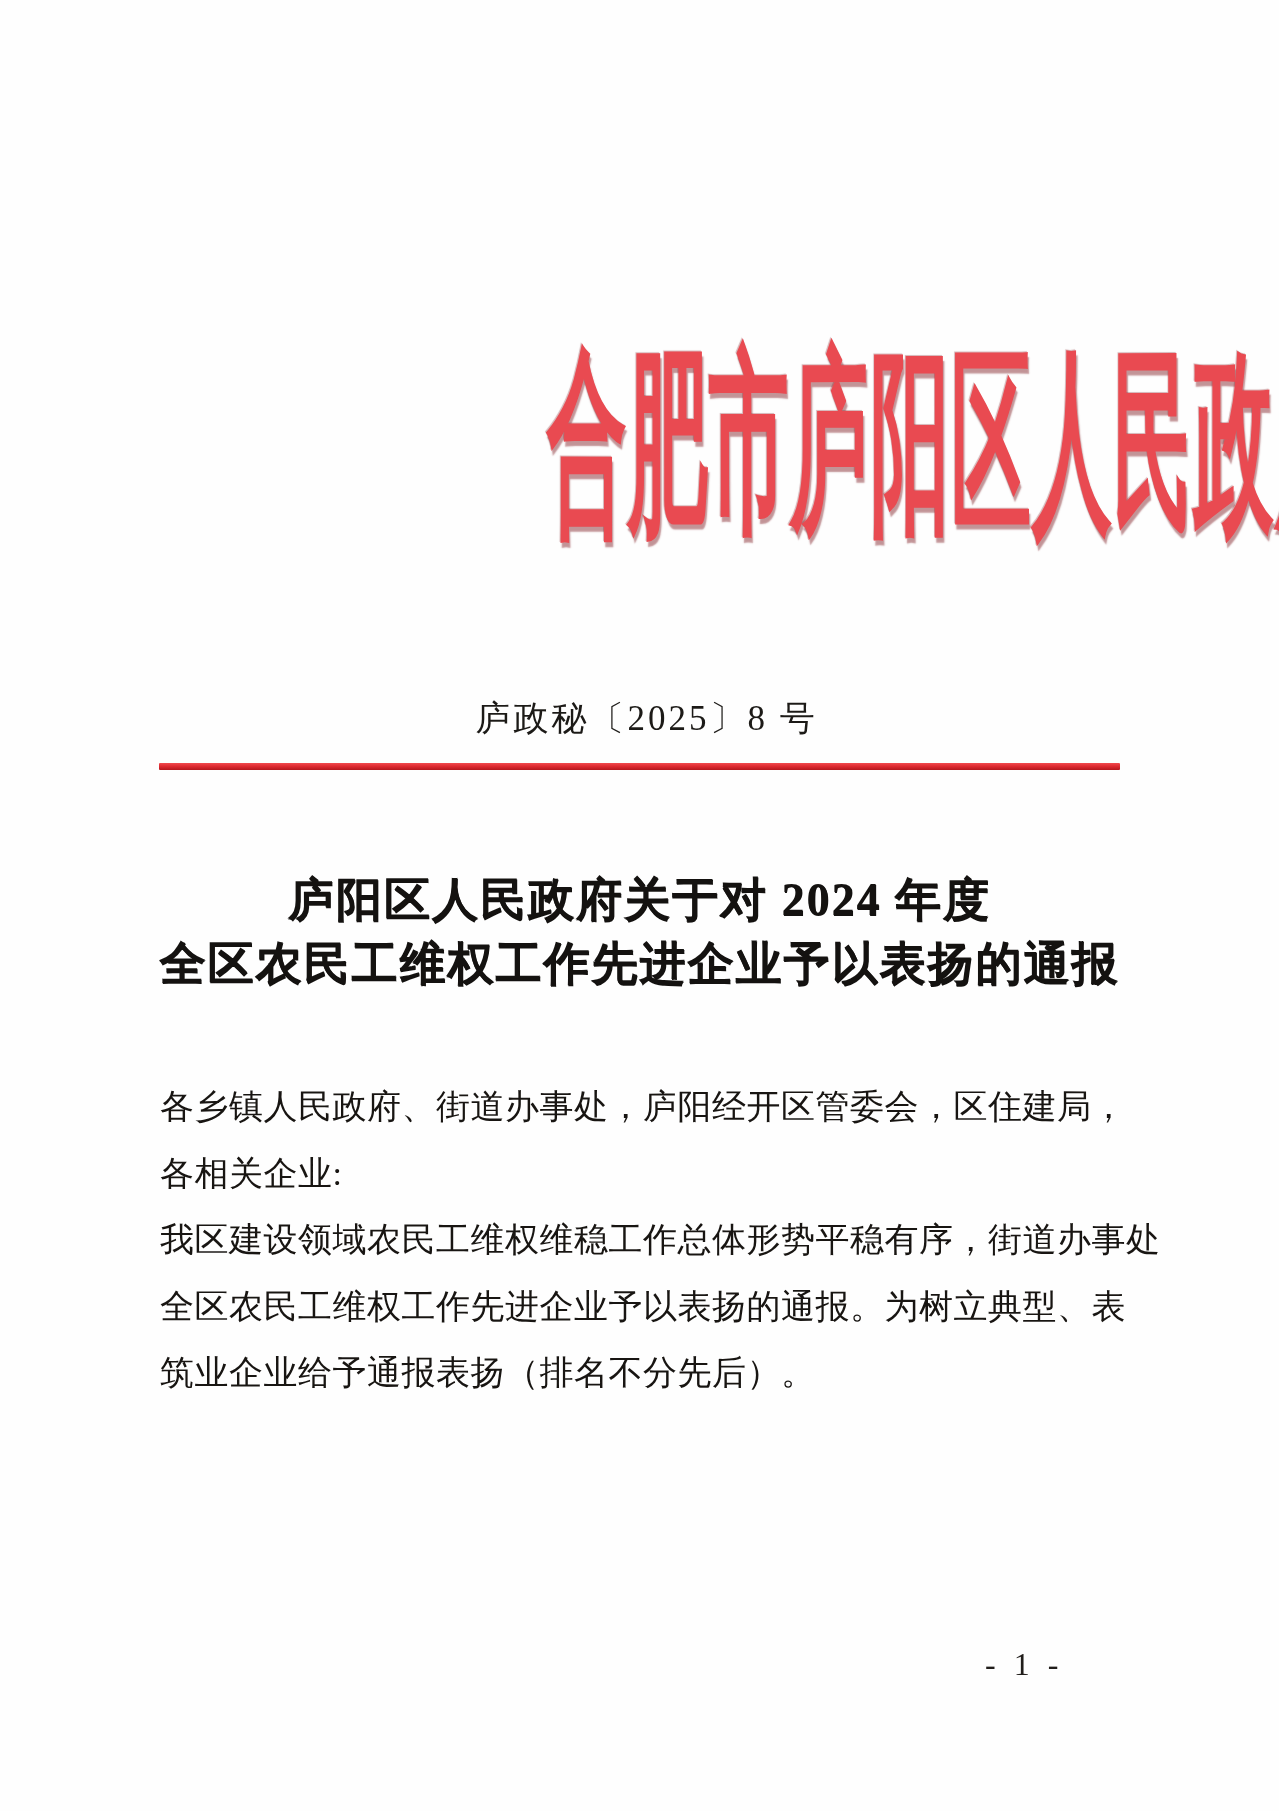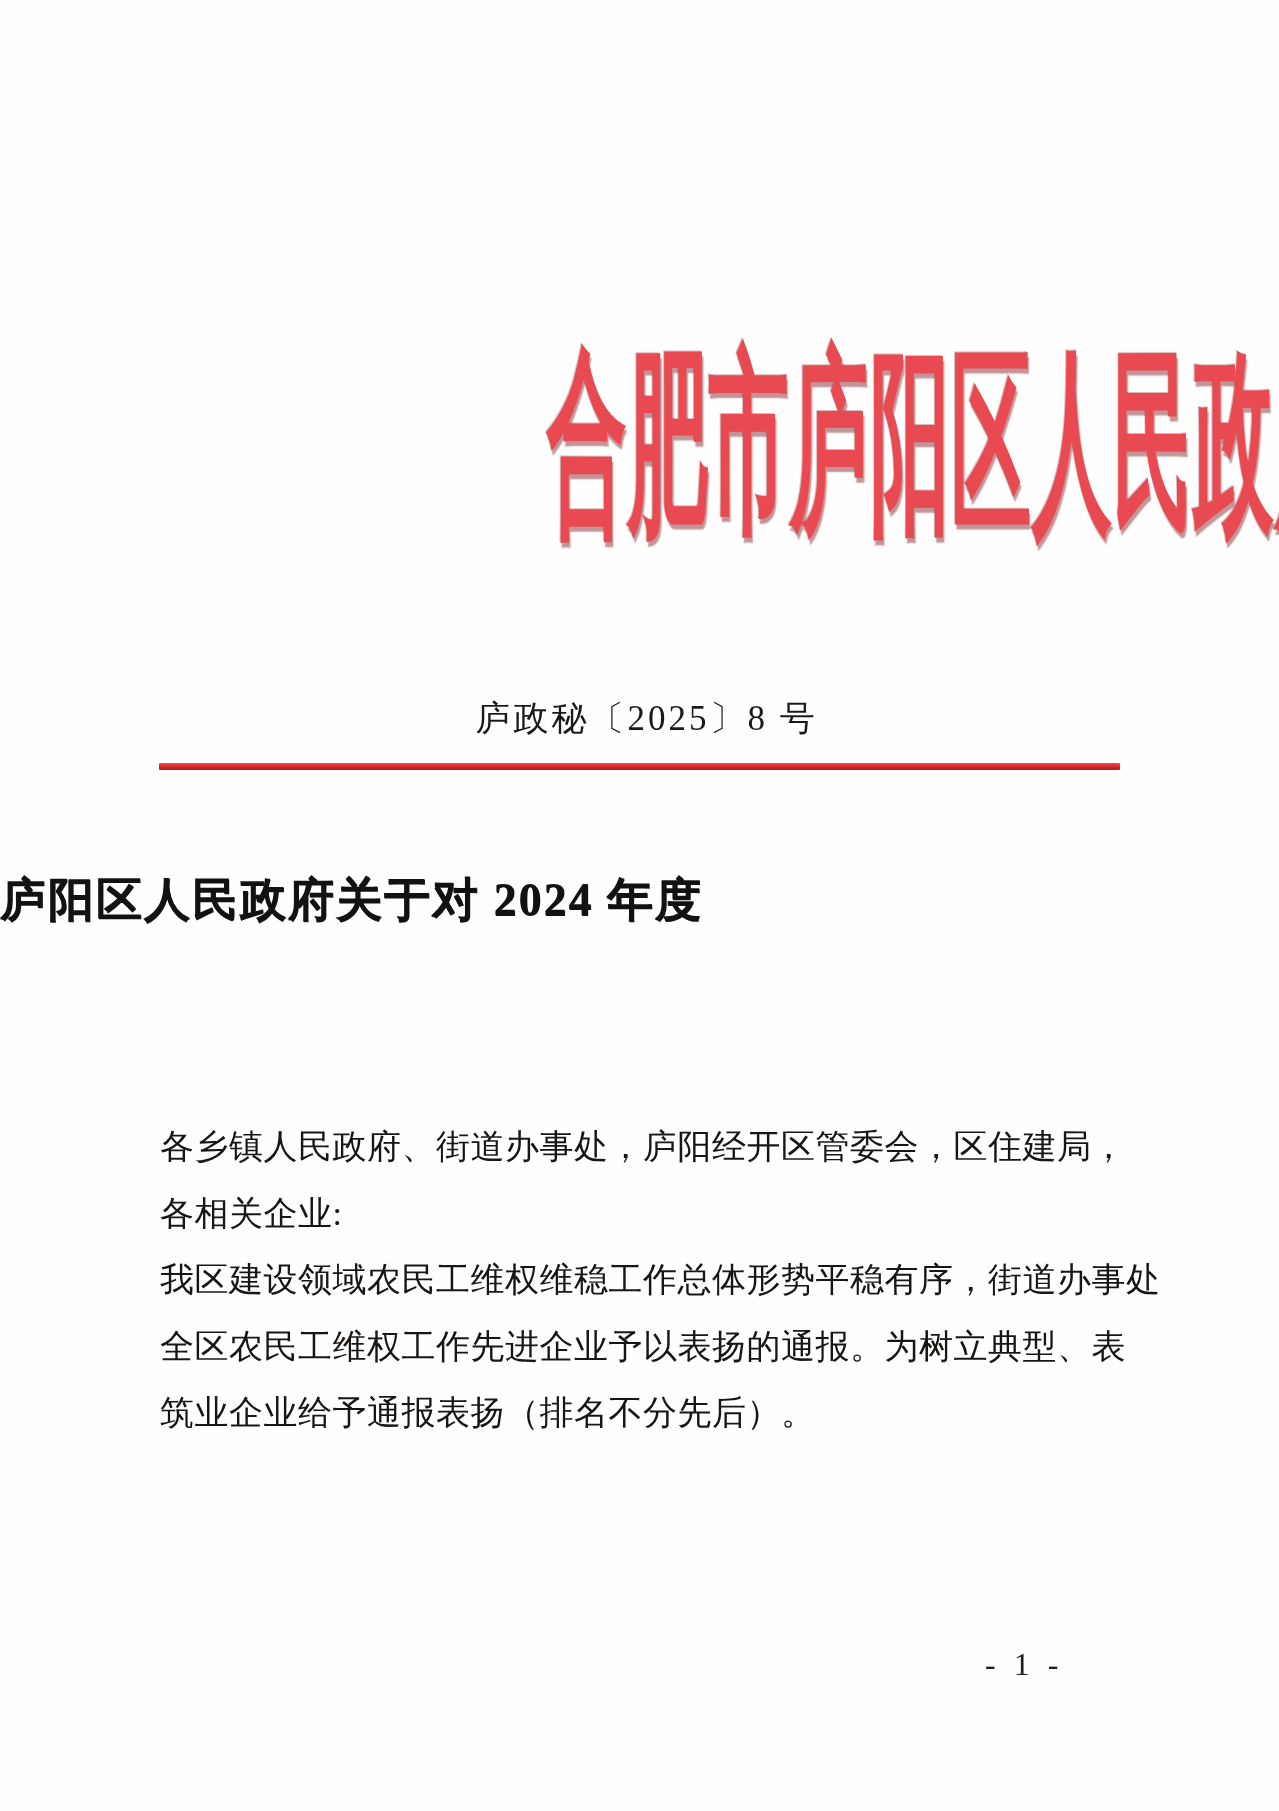--- a/index.html
+++ b/index.html
@@ -64,33 +64,33 @@
     background: linear-gradient(to bottom, #f04b4e 0%, #e02b31 45%, #b5161c 100%);
     border-radius: 1px;
   }
 
   
   .doc-title {
     position: absolute;
     top: 868px;
     left: 0;
     width: 100%;
-    text-align: left;
+    text-align: center;
     font-size: 46px;
     line-height: 64px;
     font-weight: 700;
     letter-spacing: 2px;
     color: #141210;
     text-shadow: 0.6px 0.6px 0 #141210;
   }
 
   
   .body-text {
     position: absolute;
-    top: 1114px;
+    top: 1074px;
     left: 160px;
     width: 950px;
     font-size: 34px;
     line-height: 66.5px;
     letter-spacing: 0.5px;
     color: #181512;
   }
   .body-line {
     white-space: nowrap;
   }
@@ -117,20 +117,21 @@
   <div class="red-header-wrap">
     <span class="red-header-text">合肥市庐阳区人民政府文件</span>
   </div>
 
   <div class="doc-number">庐政秘〔2025〕8 号</div>
 
   <div class="red-line"></div>
 
   <div class="doc-title">
     <div class="doc-title-line">庐阳区人民政府关于对 2024 年度</div>
+    <div class="doc-title-line">全区农民工维权工作先进企业予以表扬的通报</div>
   </div>
 
   <div class="body-text">
     <div class="body-line">各乡镇人民政府、街道办事处，庐阳经开区管委会，区住建局，</div>
     <div class="body-line">各相关企业:</div>
     <div class="body-line">我区建设领域农民工维权维稳工作总体形势平稳有序，街道办事处</div>
     <div class="body-line">全区农民工维权工作先进企业予以表扬的通报。为树立典型、表</div>
     <div class="body-line">筑业企业给予通报表扬（排名不分先后）。</div>
   </div>
 

